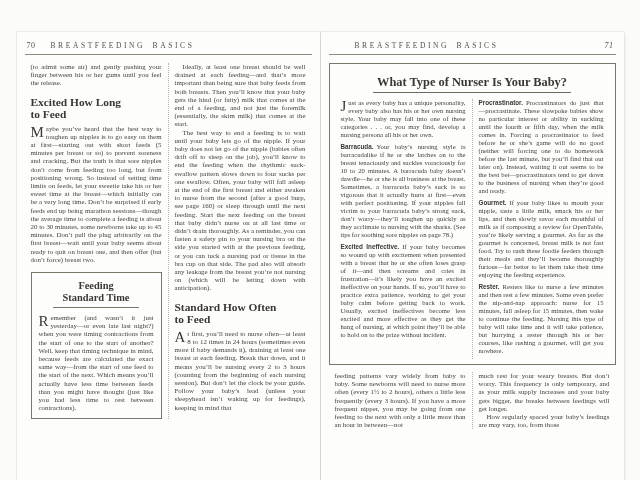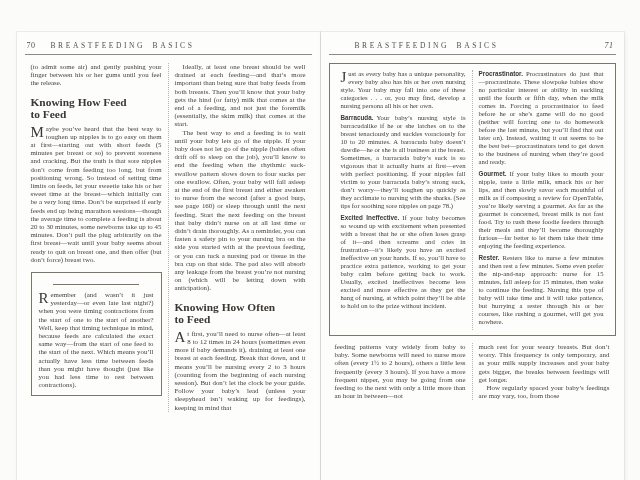--- a/index.html
+++ b/index.html
@@ -43,43 +43,45 @@
 
     <div class="page">
       <div class="pagehead">
         <span class="folio">70</span>
         <span class="running">BREASTFEEDING BASICS</span>
         <span class="folio"></span>
       </div>
       <div class="cols">
         <div class="col">
           <p>(to admit some air) and gently pushing your finger between his or her gums until you feel the release.</p>
-          <h2><span>Knowing How Feed</span><br><span>to Feed</span></h2>
+          <h2><span>Excited How Long</span><br><span>to Feed</span></h2>
           <p><span class="dropcap">M</span><span>aybe you’ve heard that the best way to toughen up nipples is to go easy on them at first—starting out with short feeds (5 minutes per breast or so) to prevent soreness and cracking. But the truth is that sore nipples don’t come from feeding too long, but from positioning wrong. So instead of setting time limits on feeds, let your sweetie take his or her sweet time at the breast—which initially can be a very long time. Don’t be surprised if early feeds end up being marathon sessions—though the average time to complete a feeding is about 20 to 30 minutes, some newborns take up to 45 minutes. Don’t pull the plug arbitrarily on the first breast—wait until your baby seems about ready to quit on breast one, and then offer (but don’t force) breast two.</span></p>
           <div class="sidebox">
+            <h3><span>Feeding</span><br><span>Standard Time</span></h3>
             <div class="titlerule"></div>
             <p><span class="dropcap">R</span><span>emember (and wasn’t it just yesterday—or even late last night?) when you were timing contractions from the start of one to the start of another? Well, keep that timing technique in mind, because feeds are calculated the exact same way—from the start of one feed to the start of the next. Which means you’ll actually have less time between feeds than you might have thought (just like you had less time to rest between contractions).</span></p>
           </div>
         </div>
         <div class="col">
           <p class="indent">Ideally, at least one breast should be well drained at each feeding—and that’s more important than being sure that baby feeds from both breasts. Then you’ll know that your baby gets the hind (or fatty) milk that comes at the end of a feeding, and not just the foremilk (essentially, the skim milk) that comes at the start.</p>
           <p class="indent">The best way to end a feeding is to wait until your baby lets go of the nipple. If your baby does not let go of the nipple (babies often drift off to sleep on the job), you’ll know to end the feeding when the rhythmic suck-swallow pattern slows down to four sucks per one swallow. Often, your baby will fall asleep at the end of the first breast and either awaken to nurse from the second (after a good burp, see page 160) or sleep through until the next feeding. Start the next feeding on the breast that baby didn’t nurse on at all last time or didn’t drain thoroughly. As a reminder, you can fasten a safety pin to your nursing bra on the side you started with at the previous feeding, or you can tuck a nursing pad or tissue in the bra cup on that side. The pad also will absorb any leakage from the breast you’re not nursing on (which will be letting down with anticipation).</p>
-          <h2><span>Knowing How Often</span><br><span>to Feed</span></h2>
+          <h2><span>Standard How Often</span><br><span>to Feed</span></h2>
           <p><span class="dropcap">A</span><span>t first, you’ll need to nurse often—at least 8 to 12 times in 24 hours (sometimes even more if baby demands it), draining at least one breast at each feeding. Break that down, and it means you’ll be nursing every 2 to 3 hours (counting from the beginning of each nursing session). But don’t let the clock be your guide. Follow your baby’s lead (unless your sleepyhead isn’t waking up for feedings), keeping in mind that</span></p>
         </div>
       </div>
     </div>
 
     <div class="page">
       <div class="pagehead">
         <span class="folio"></span>
         <span class="running">BREASTFEEDING BASICS</span>
         <span class="folio right">71</span>
       </div>
       <div class="nurserbox">
+        <div class="boxtitle"><span>What Type of Nurser Is Your Baby?</span></div>
         <div class="cols">
           <div class="col">
             <p><span class="dropcap">J</span><span>ust as every baby has a unique personality, every baby also has his or her own nursing style. Your baby may fall into one of these categories . . . or, you may find, develop a nursing persona all his or her own.</span></p>
             <p><span class="lead">Barracuda.</span><span>Your baby’s nursing style is barracudalike if he or she latches on to the breast tenaciously and suckles voraciously for 10 to 20 minutes. A barracuda baby doesn’t dawdle—he or she is all business at the breast. Sometimes, a barracuda baby’s suck is so vigorous that it actually hurts at first—even with perfect positioning. If your nipples fall victim to your barracuda baby’s strong suck, don’t worry—they’ll toughen up quickly as they acclimate to nursing with the sharks. (See tips for soothing sore nipples on page 78.)</span></p>
             <p><span class="lead">Excited Ineffective.</span><span>If your baby becomes so wound up with excitement when presented with a breast that he or she often loses grasp of it—and then screams and cries in frustration—it’s likely you have an excited ineffective on your hands. If so, you’ll have to practice extra patience, working to get your baby calm before getting back to work. Usually, excited ineffectives become less excited and more effective as they get the hang of nursing, at which point they’ll be able to hold on to the prize without incident.</span></p>
           </div>
           <div class="col">
             <p><span class="lead">Procrastinator.</span><span>Procrastinators do just that—procrastinate. These slowpoke babies show no particular interest or ability in suckling until the fourth or fifth day, when the milk comes in. Forcing a procrastinator to feed before he or she’s game will do no good (neither will forcing one to do homework before the last minute, but you’ll find that out later on). Instead, waiting it out seems to be the best bet—procrastinators tend to get down to the business of nursing when they’re good and ready.</span></p>
             <p><span class="lead">Gourmet.</span><span>If your baby likes to mouth your nipple, taste a little milk, smack his or her lips, and then slowly savor each mouthful of milk as if composing a review for OpenTable, you’re likely serving a gourmet. As far as the gourmet is concerned, breast milk is not fast food. Try to rush these foodie feeders through their meals and they’ll become thoroughly furious—far better to let them take their time enjoying the feeding experience.</span></p>
             <p><span class="lead">Rester.</span><span>Resters like to nurse a few minutes and then rest a few minutes. Some even prefer the nip-and-nap approach: nurse for 15 minutes, fall asleep for 15 minutes, then wake to continue the feeding. Nursing this type of baby will take time and it will take patience, but hurrying a rester through his or her courses, like rushing a gourmet, will get you nowhere.</span></p>

